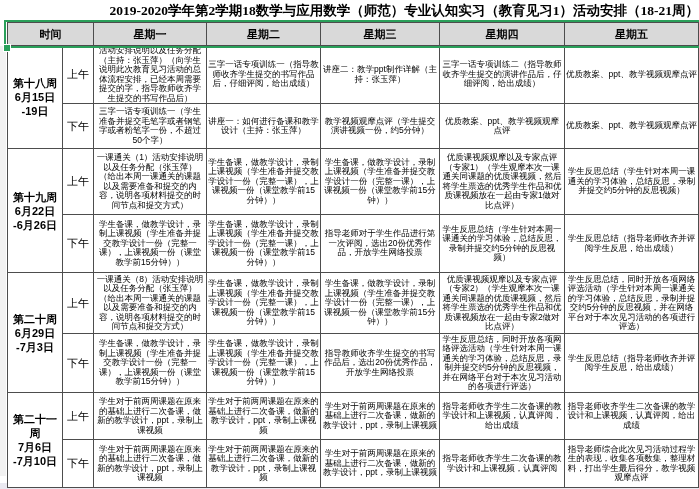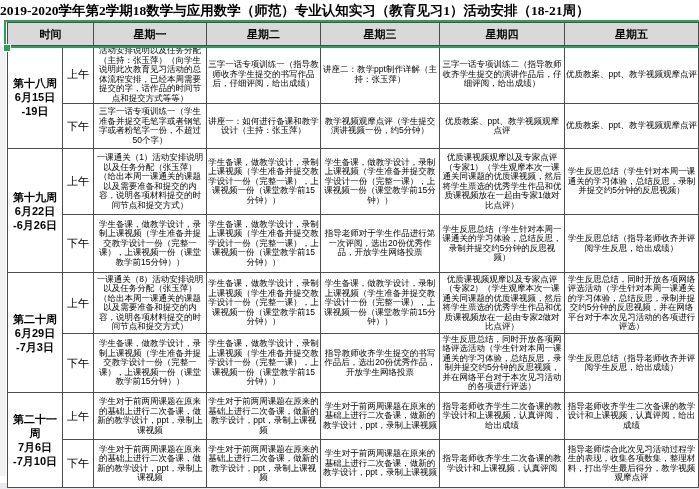--- a/index.html
+++ b/index.html
@@ -6,21 +6,21 @@
   .page{
     position:relative;
     width:699px;height:489px;
     background:#ffffff;
     overflow:hidden;
     font-family:"Liberation Sans","DejaVu Sans",sans-serif;
     color:#000;
   }
   .title{
     position:absolute;left:0;top:0;width:699px;height:34px;
-    text-align:left;font-weight:bold;font-size:13.5px;line-height:21px;
+    text-align:right;font-weight:bold;font-size:13.5px;line-height:21px;
     font-family:"Liberation Serif","DejaVu Serif",serif;
     white-space:nowrap;
   }
   table.sched{
     position:absolute;left:7px;top:22px;
     border-collapse:collapse;table-layout:fixed;
     width:691px;
   }
   table.sched td,table.sched th{
     border:1px solid #4d4d4d;
@@ -94,21 +94,21 @@
       <th class="hdr">星期三</th>
       <th class="hdr">星期四</th>
       <th class="hdr">星期五</th>
     </tr>
 
     <tr class="h51">
       <td class="week" rowspan="2">第十八周
 6月15日
 -19日</td>
       <td class="ampm">上午</td>
-      <td class="cell">活动安排说明以及任务分配（主持：张玉萍）（向学生说明此次教育见习活动的总体流程安排，已经本周需要提交的字，话作品的时间节点和提交方式等等）</td>
+      <td class="cell">活动安排说明以及任务分配（主持：张玉萍）（向学生说明此次教育见习活动的总体流程安排，已经本周需要提交的字，指导教师收齐学生提交的书写作品后）</td>
       <td class="cell">三字一话专项训练一（指导教师收齐学生提交的书写作品后，仔细评阅，给出成绩）</td>
       <td class="cell">讲座二：教学ppt制作详解（主持：张玉萍）</td>
       <td class="cell">三字一话专项训练二（指导教师收齐学生提交的演讲作品后，仔细评阅，给出成绩）</td>
       <td class="cell">优质教案、ppt、教学视频观摩点评</td>
     </tr>
     <tr class="h45">
       <td class="ampm">下午</td>
       <td class="cell">三字一话专项训练一（学生准备并提交毛笔字或者钢笔字或者粉笔字一份，不超过50个字）</td>
       <td class="cell">讲座一：如何进行备课和教学设计（主持：张玉萍）</td>
       <td class="cell">教学视频观摩点评（学生提交演讲视频一份，约5分钟）</td>

